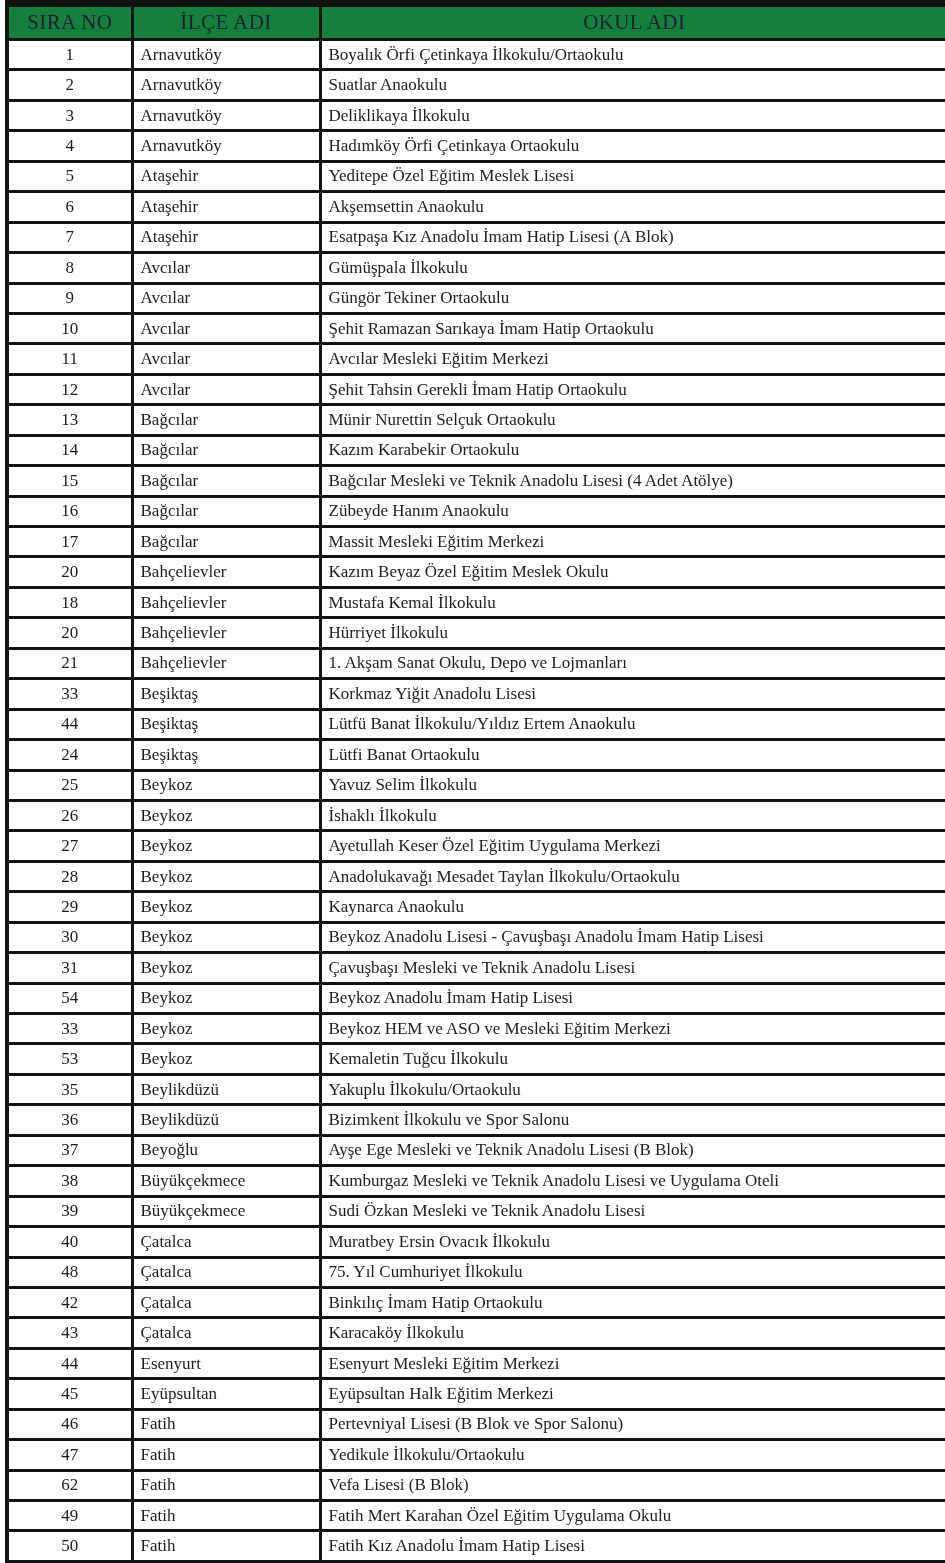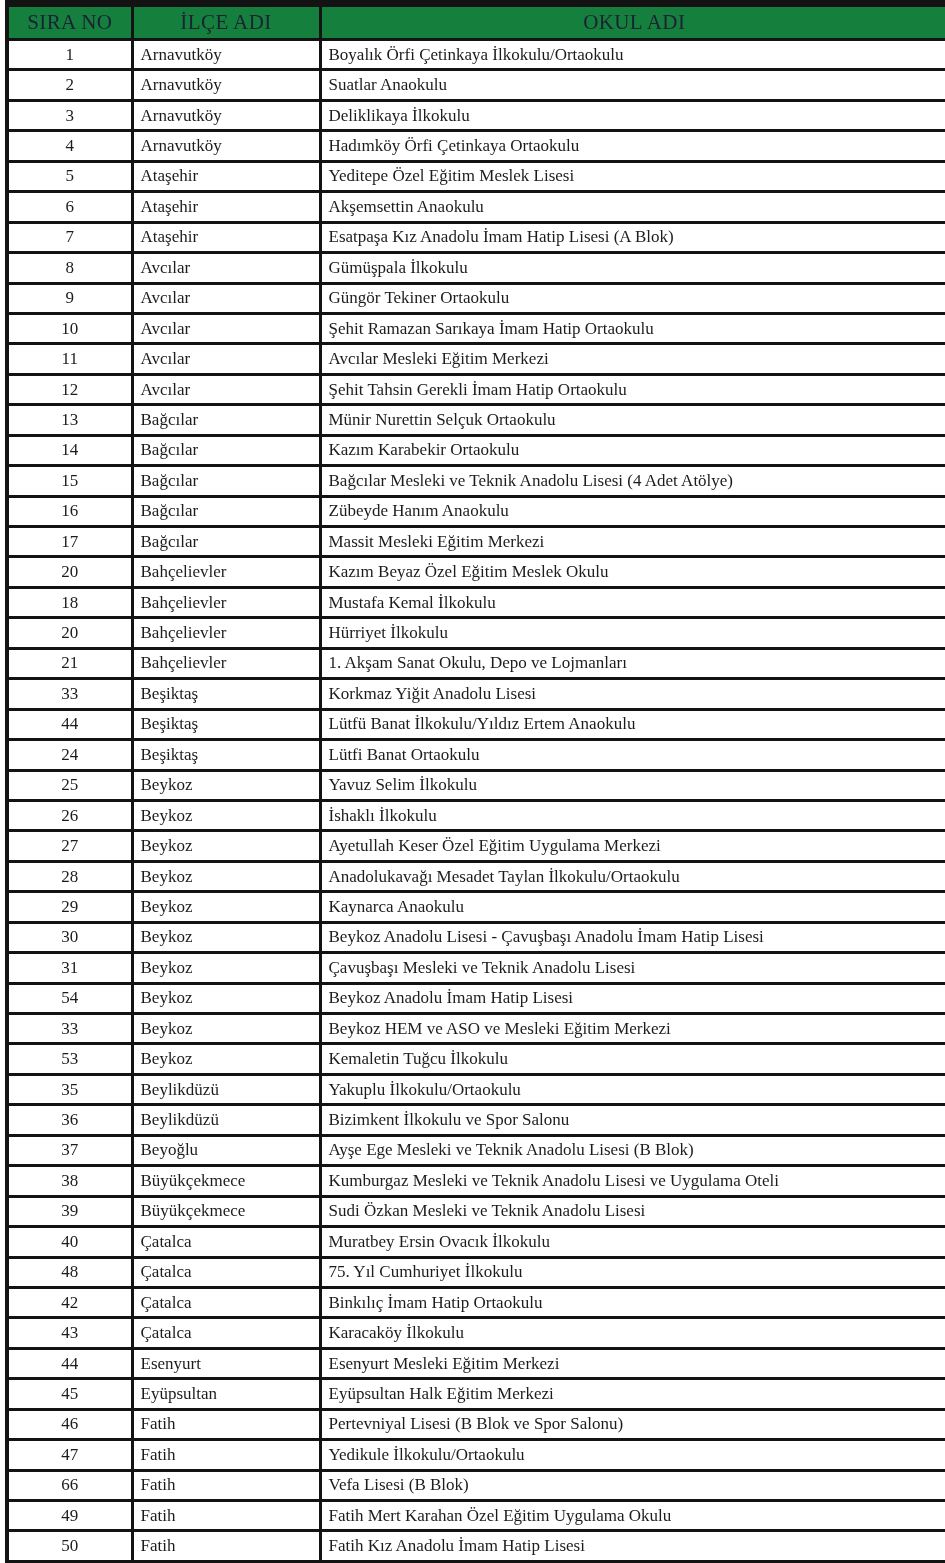--- a/index.html
+++ b/index.html
@@ -308,21 +308,21 @@
     <td class="num">46</td>
     <td class="txt">Fatih</td>
     <td class="txt last">Pertevniyal Lisesi (B Blok ve Spor Salonu)</td>
   </tr>
         <tr>
     <td class="num">47</td>
     <td class="txt">Fatih</td>
     <td class="txt last">Yedikule İlkokulu/Ortaokulu</td>
   </tr>
         <tr>
-    <td class="num">66</td>
+    <td class="num">62</td>
     <td class="txt">Fatih</td>
     <td class="txt last">Vefa Lisesi (B Blok)</td>
   </tr>
         <tr>
     <td class="num">49</td>
     <td class="txt">Fatih</td>
     <td class="txt last">Fatih Mert Karahan Özel Eğitim Uygulama Okulu</td>
   </tr>
         <tr>
     <td class="num">50</td>

